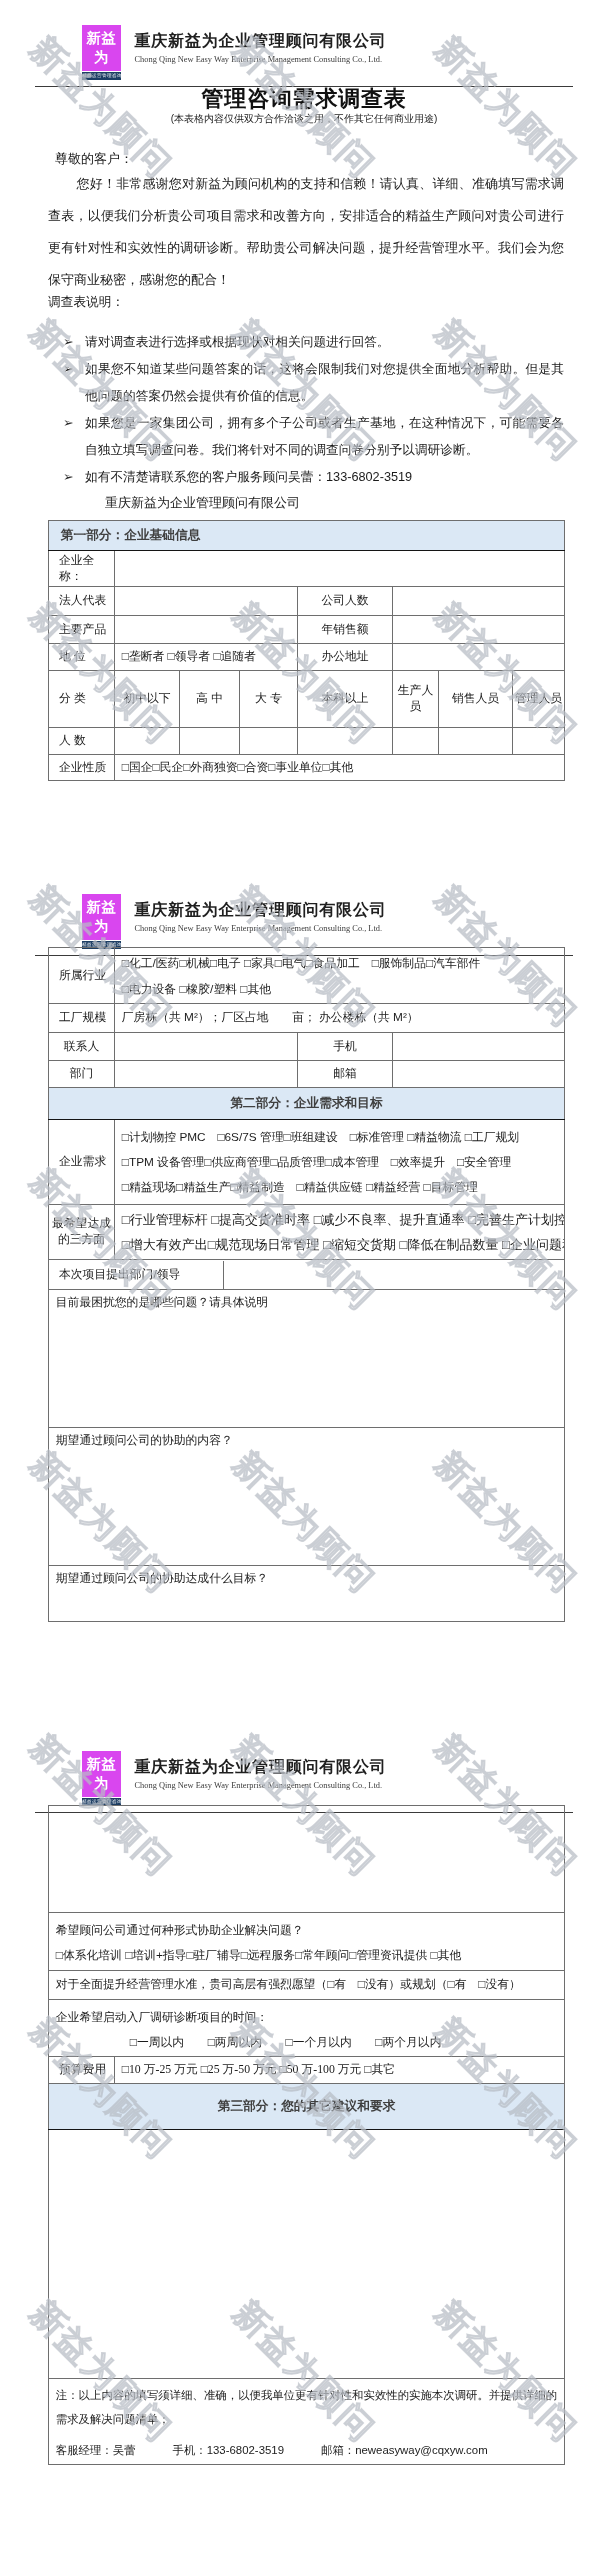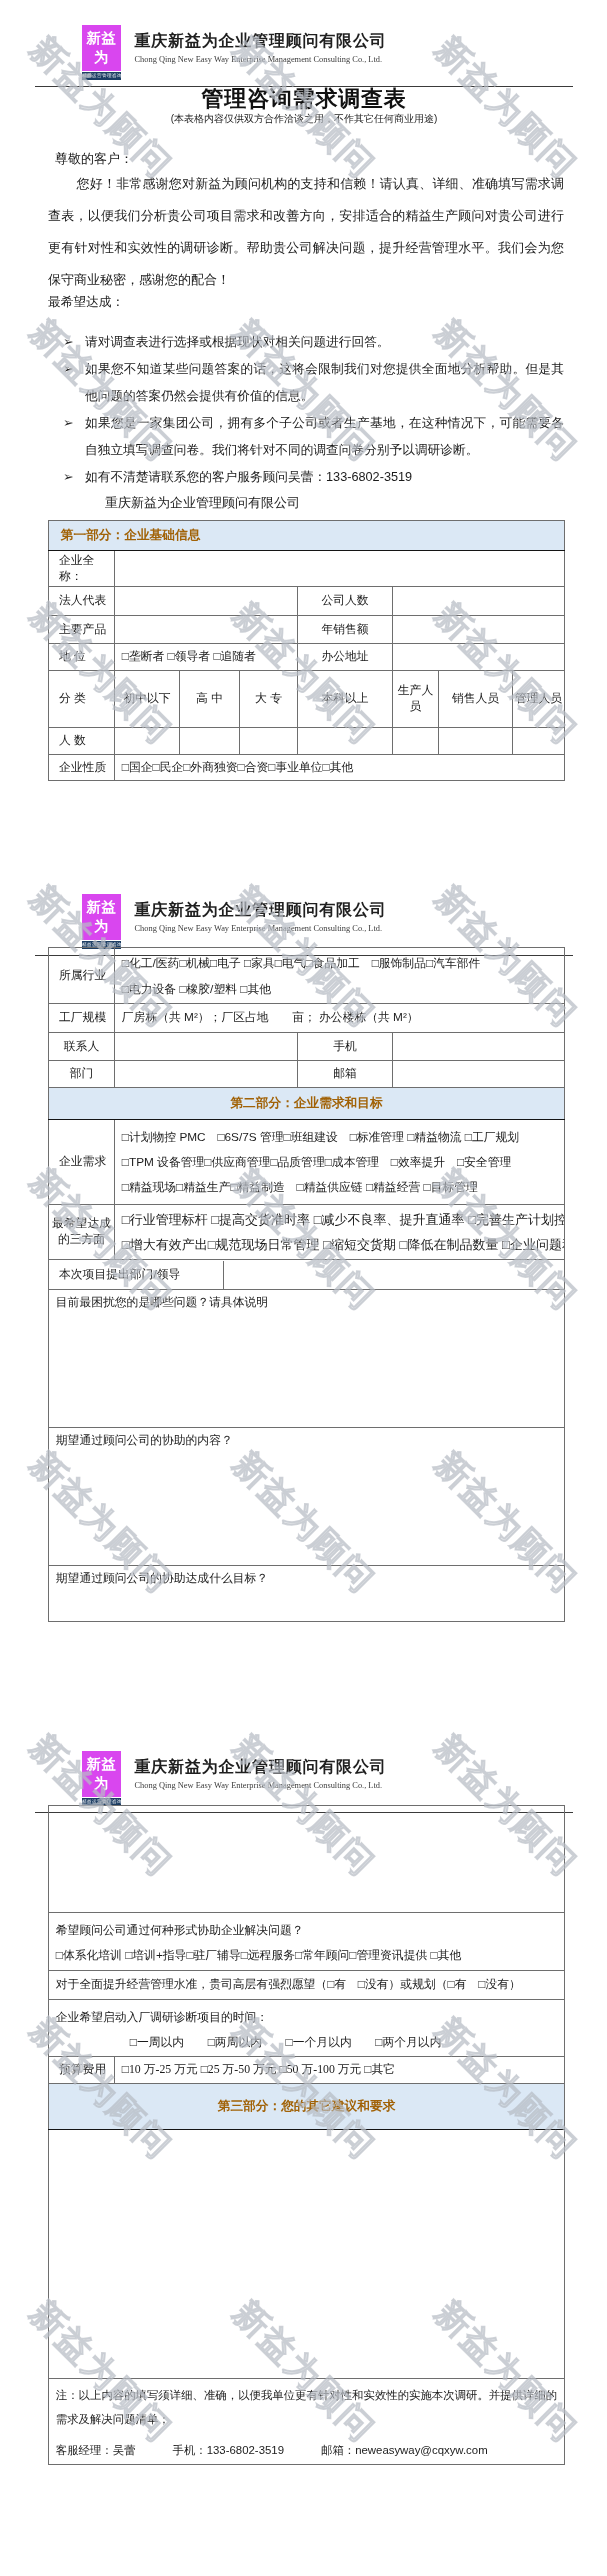--- a/index.html
+++ b/index.html
@@ -41,21 +41,21 @@
   .note-item{display:flex;line-height:27px;}
   .note-marker{width:22px;flex:0 0 22px;color:#2b2b2b;}
   .note-text{flex:1;text-align:justify;}
   .signature{left:105px;font-size:13px;}
 
   
   .form-table{position:absolute;left:48px;width:516px;z-index:1;
     border-collapse:collapse;table-layout:fixed;font-size:11.8px;color:#1b1b1b;
     border:1.7px solid #141414;}
   .form-table td{border:0.8px solid #6e6e6e;padding:1.7px 6.8px;vertical-align:middle;overflow:hidden;}
-  .sec-row td{background:#dbe8f5;border-bottom:1.7px solid #141414;font-weight:bold;font-size:12.7px;color:#a16207;}
+  .sec-row td{background:#dbe8f5;border-bottom:1.7px solid #141414;font-weight:bold;font-size:12.7px;color:#404040;}
   .sec-left{padding-left:11.8px !important;}
   .sec-center{text-align:center;}
   .lbl{padding-left:10px !important;}
   .ctr{text-align:center;padding:1.7px 1.7px !important;}
   .top{vertical-align:top !important;padding-top:5px !important;}
   .cell-line{line-height:26px;white-space:nowrap;}
   .cell-line2{line-height:25px;white-space:nowrap;}
   .indent-line{padding-left:74px;}
   .split{display:flex;height:28px;}
   .split-label{width:164px;flex:0 0 164px;border-right:0.8px solid #6e6e6e;
@@ -114,21 +114,21 @@
         <div class="company-en">Chong Qing New Easy Way Enterprise Management Consulting Co., Ltd.</div>
       </div>
     </div>
     <div class="divider"></div>
   </header>
 
   <h1 class="abs doc-title" style="top:84px;">管理咨询需求调查表</h1>
   <div class="abs doc-subtitle" style="top:112px;">(本表格内容仅供双方合作洽谈之用，不作其它任何商业用途)</div>
   <div class="abs salutation" style="top:150px;">尊敬的客户：</div>
   <p class="abs intro" style="top:168px;">您好！非常感谢您对新益为顾问机构的支持和信赖！请认真、详细、准确填写需求调查表，以便我们分析贵公司项目需求和改善方向，安排适合的精益生产顾问对贵公司进行更有针对性和实效性的调研诊断。帮助贵公司解决问题，提升经营管理水平。我们会为您保守商业秘密，感谢您的配合！</p>
-  <div class="abs notes-title" style="top:294px;">最希望达成：</div>
+  <div class="abs notes-title" style="top:294px;">调查表说明：</div>
 
   <div class="abs notes" style="top:329px;">
     <div class="note-item">
       <span class="note-marker">➢</span>
       <span class="note-text">请对调查表进行选择或根据现状对相关问题进行回答。</span>
     </div>
     <div class="note-item">
       <span class="note-marker">➢</span>
       <span class="note-text">如果您不知道某些问题答案的话，这将会限制我们对您提供全面地分析帮助。但是其他问题的答案仍然会提供有价值的信息。</span>
     </div>

